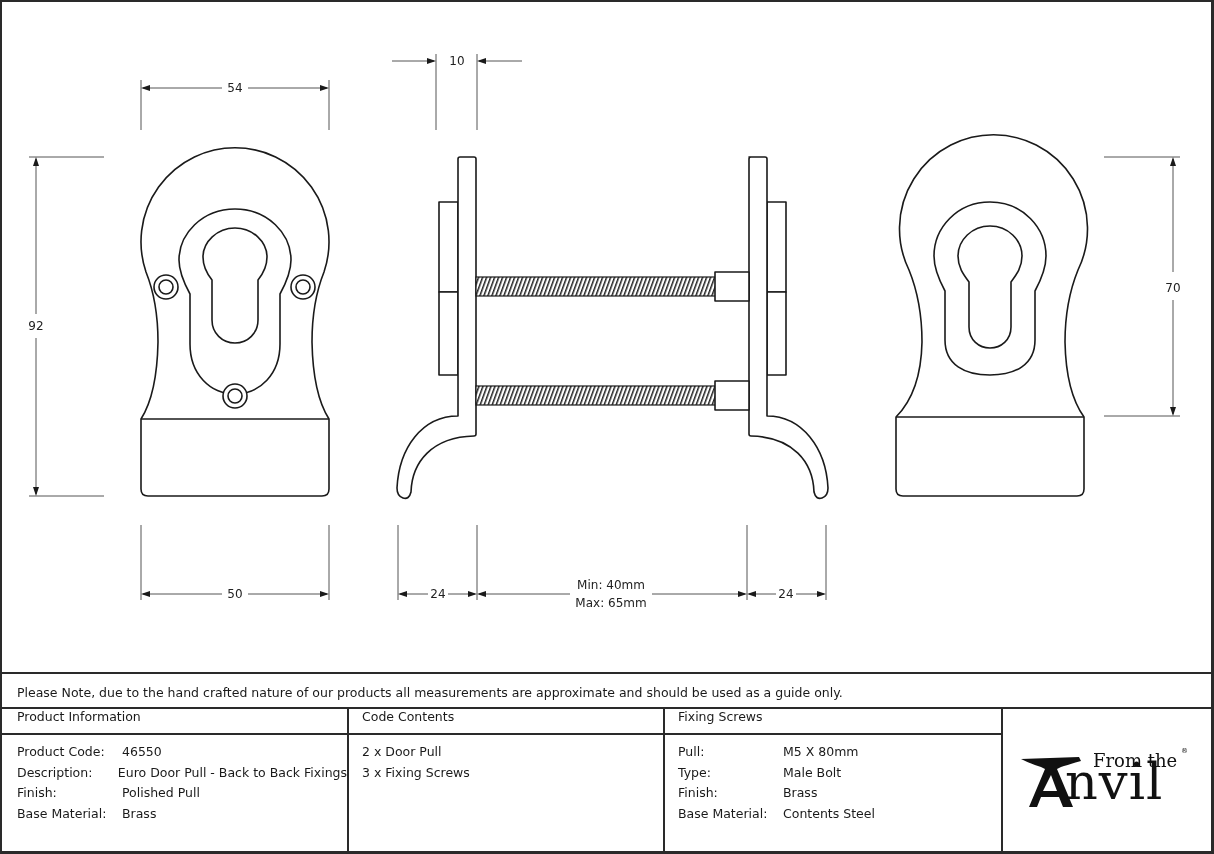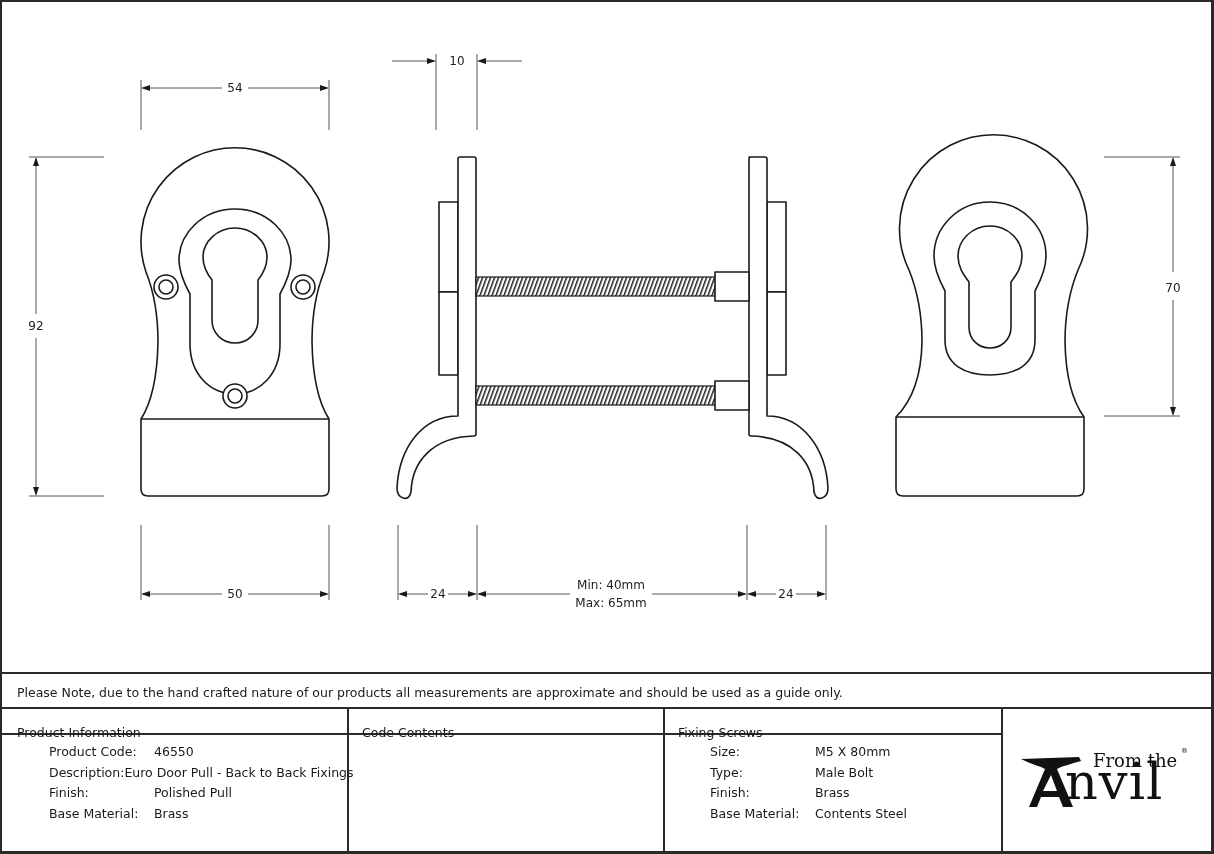--- a/index.html
+++ b/index.html
@@ -13,23 +13,23 @@
   svg.drawing .arrow { fill: #1a1a1a; stroke: none; }
   svg.drawing .dimtext { font-family: "DejaVu Sans", sans-serif; font-size: 12px; fill: #222; }
 
   .info { position: absolute; left: 0; top: 670px; width: 1214px; height: 184px;
           font-family: "DejaVu Sans", sans-serif; font-size: 12.5px; }
   .note { position: absolute; left: 0; top: 0; width: 1214px; height: 37px; box-sizing: border-box;
           border-top: 2px solid #2a2a2a; border-bottom: 2px solid #2a2a2a;
           padding: 11px 15px 0 15px; white-space: nowrap; }
   .col { position: absolute; top: 37px; height: 147px; box-sizing: border-box; }
   .col-head { height: 26px; box-sizing: border-box; border-bottom: 2px solid #2a2a2a;
-              padding: 16px 0 0 15px; white-space: nowrap; }
+              padding: 0 0 0 15px; white-space: nowrap; }
   .col-body { padding: 9px 0 0 15px; }
-  .row { height: 20.7px; white-space: nowrap; display: flex; margin-left: 32px; }
+  .row { height: 20.7px; white-space: nowrap; display: flex; }
   .row .k { width: 105px; }
   .col.product { left: 0; width: 347px; border-right: 2px solid #2a2a2a; }
   .col.pack { left: 347px; width: 316px; border-right: 2px solid #2a2a2a; }
   .col.pack .col-head, .col.pack .col-body { padding-left: 13px; }
   .col.screws { left: 663px; width: 338px; border-right: 2px solid #2a2a2a; }
   .col.screws .col-head, .col.screws .col-body { padding-left: 13px; }
   .col.logo { left: 1001px; width: 213px; }
   .logo-wrap { position: absolute; left: 18px; top: 38px; width: 175px; height: 60px; }
   .logo-from { position: absolute; left: 72px; top: 3px; font-family: "DejaVu Serif", "Liberation Serif", serif;
                font-size: 18px; color: #111; white-space: nowrap; }
@@ -201,27 +201,31 @@
         </div>
         <div class="row">
           <span class="k">Base Material:</span>
           <span>Brass</span>
         </div>
       </div>
     </div>
 
     <div class="col pack">
       <div class="col-head">Code Contents</div>
+      <div class="col-body">
+        <div class="row">2 x Door Pull</div>
+        <div class="row">3 x Fixing Screws</div>
+      </div>
     </div>
 
     <div class="col screws">
       <div class="col-head">Fixing Screws</div>
       <div class="col-body">
         <div class="row">
-          <span class="k">Size:</span>
+          <span class="k">Pull:</span>
           <span>M5 X 80mm</span>
         </div>
         <div class="row">
           <span class="k">Type:</span>
           <span>Male Bolt</span>
         </div>
         <div class="row">
           <span class="k">Finish:</span>
           <span>Brass</span>
         </div>

